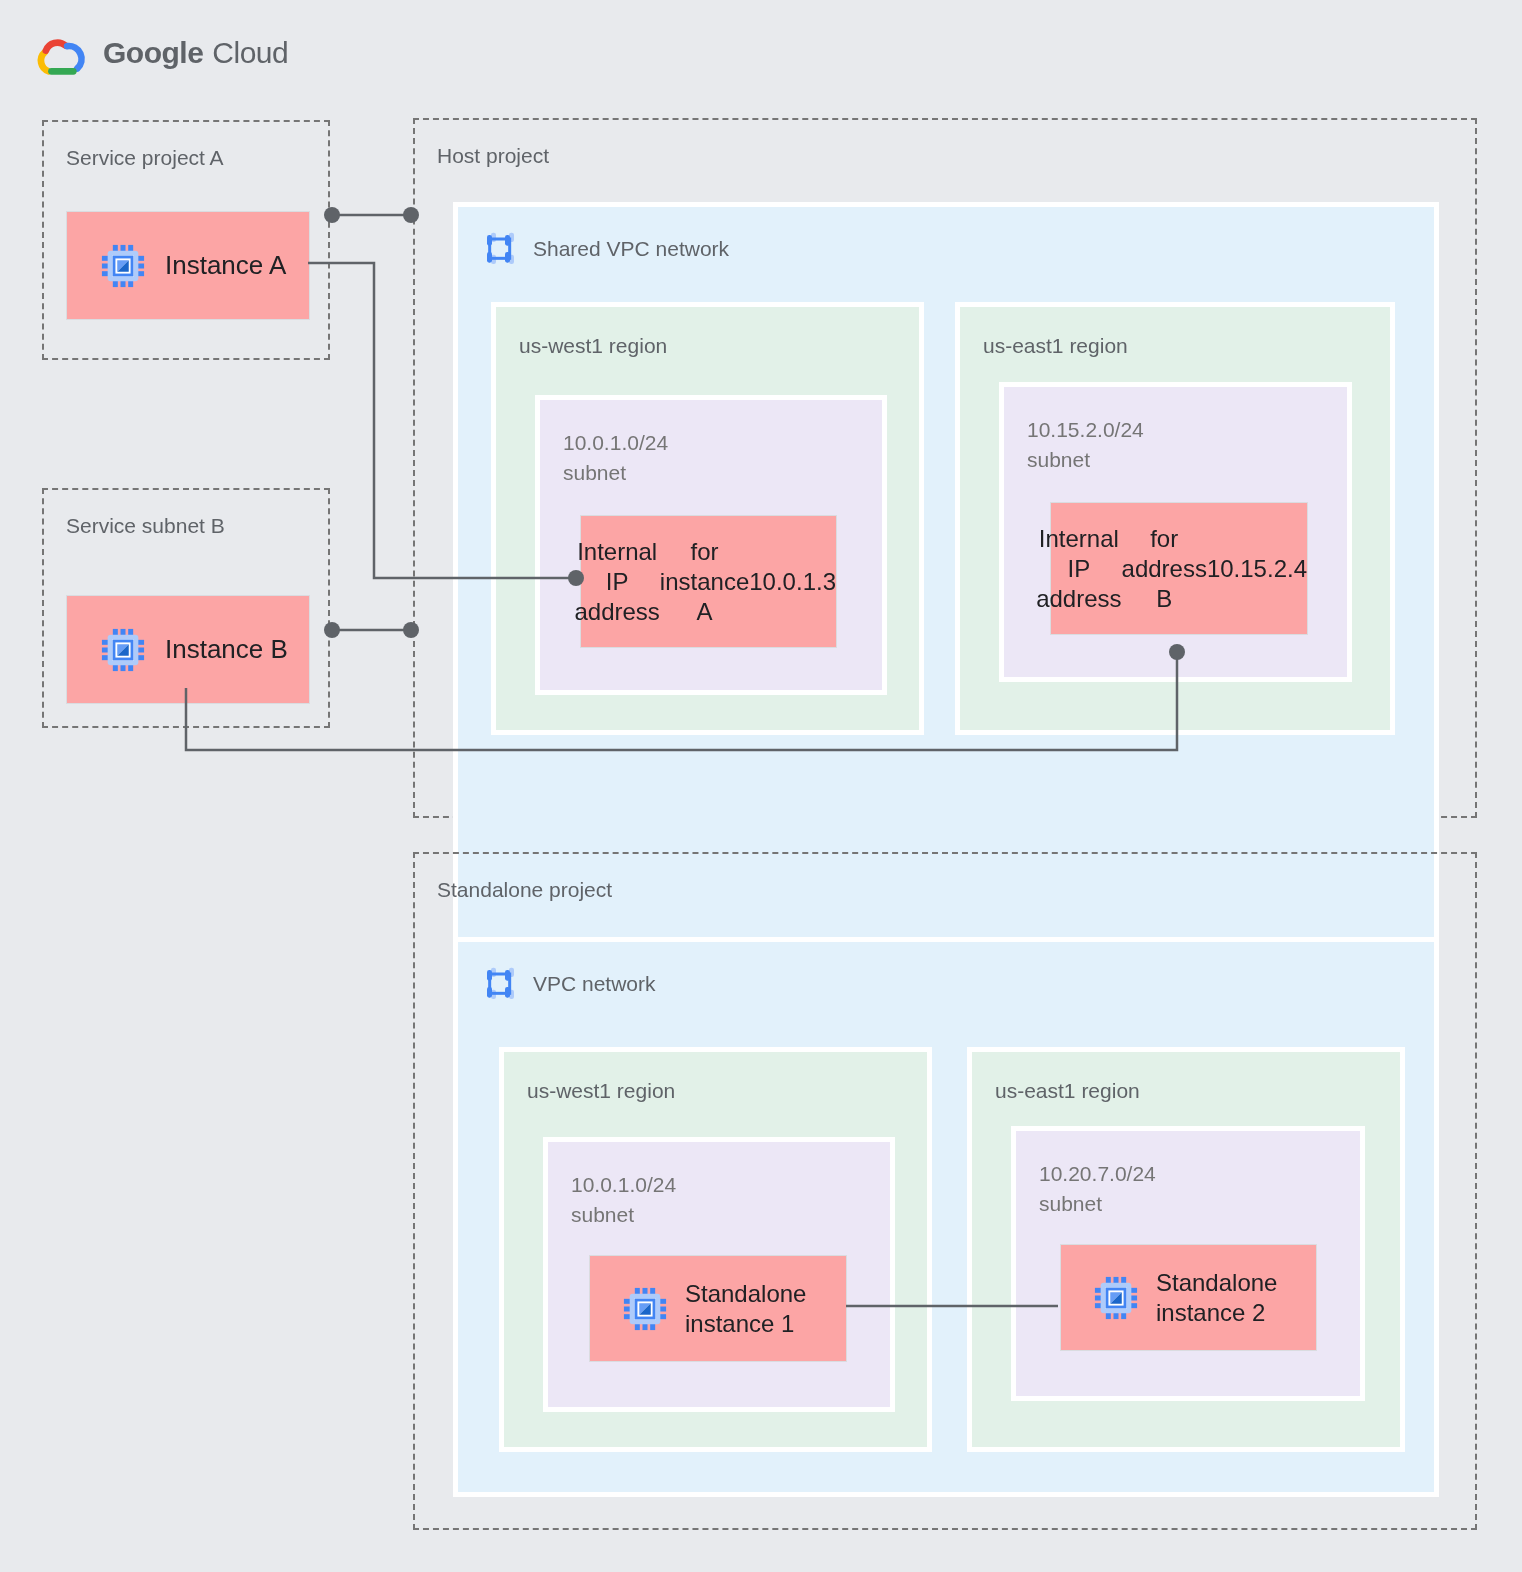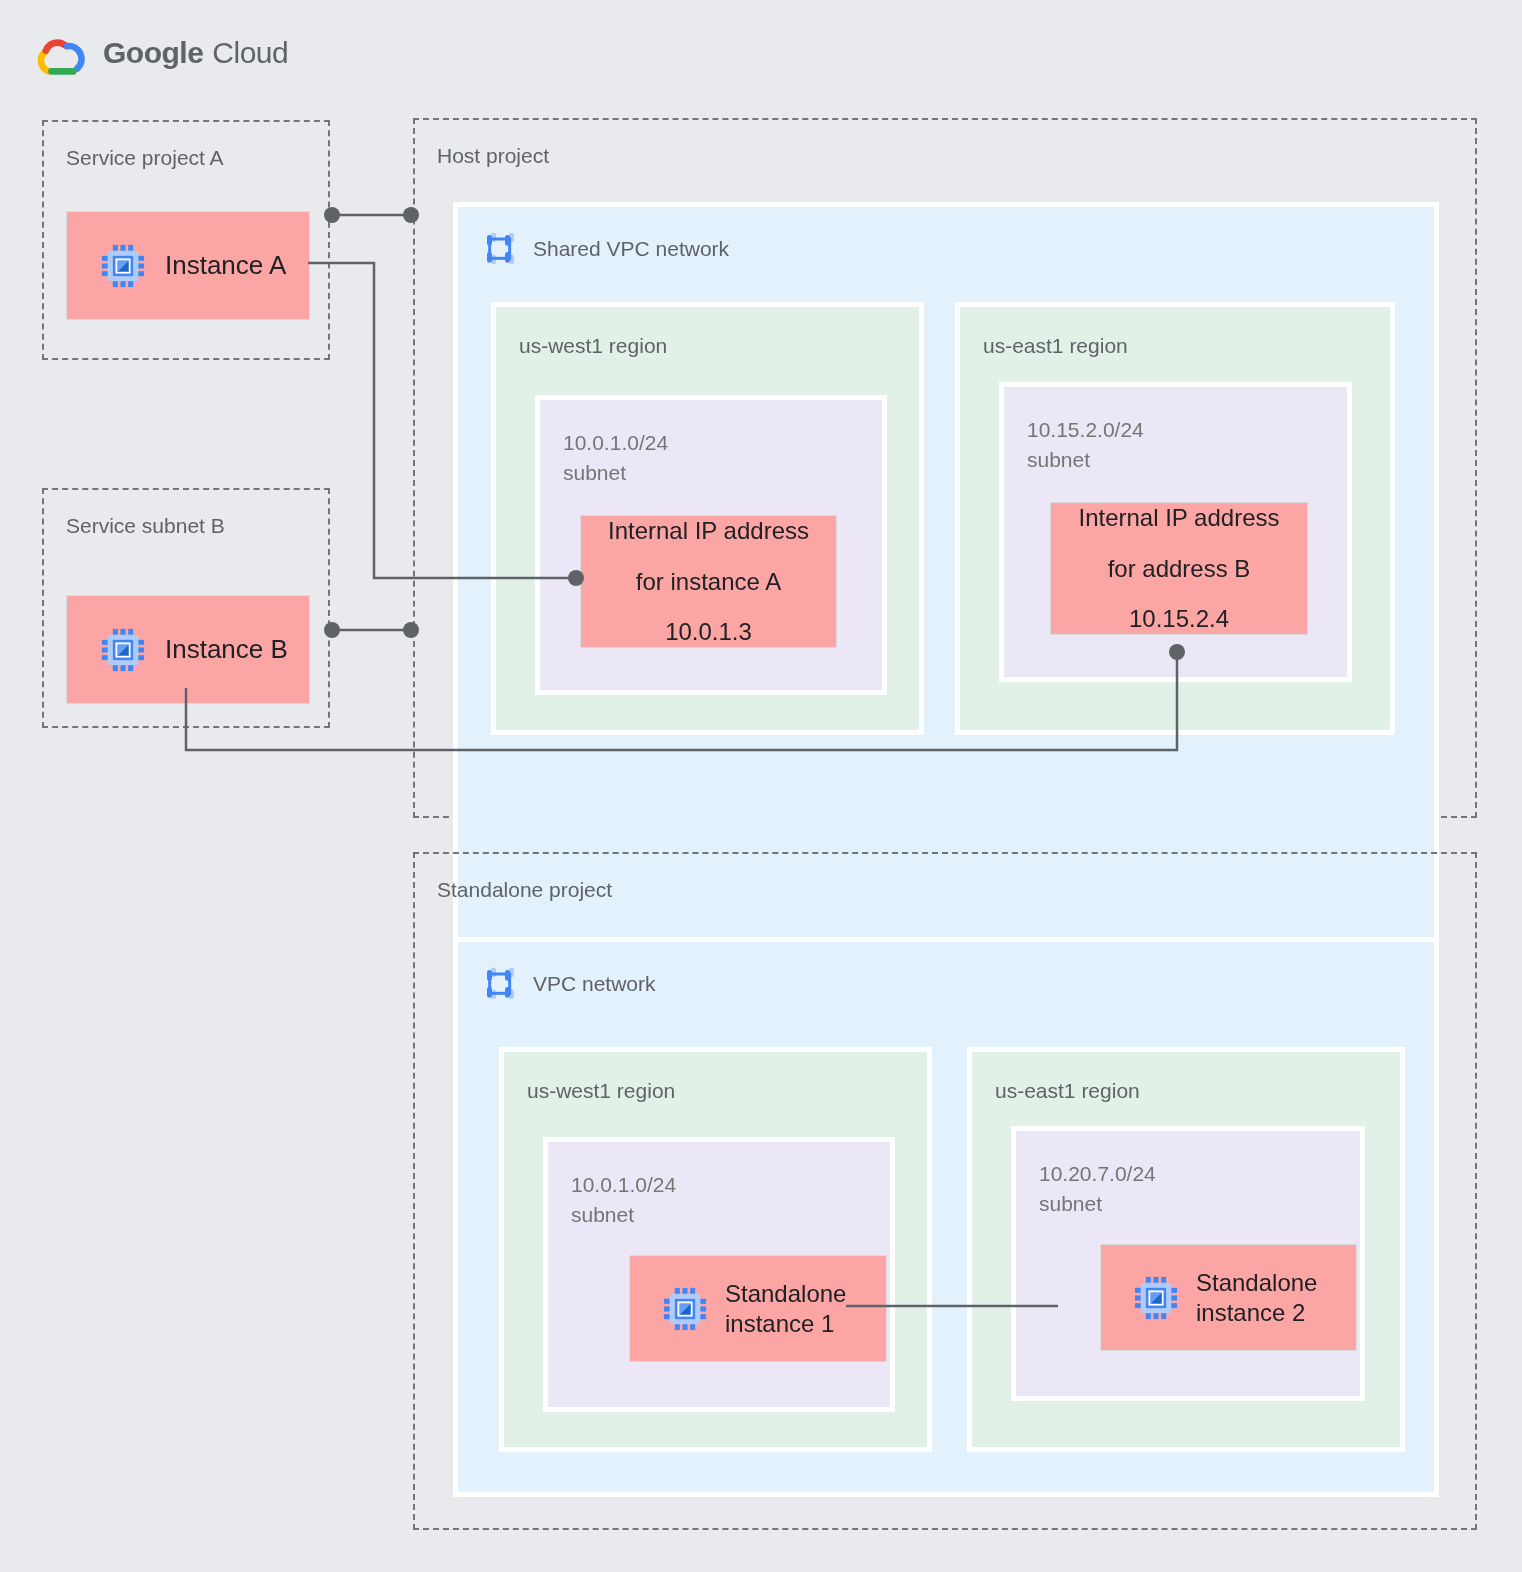--- a/index.html
+++ b/index.html
@@ -39,23 +39,23 @@
   .net-label  { font-size: 21px; color: #5f6368; white-space: nowrap; }
   .region-label { position: absolute; left: 23px; top: 27px; font-size: 21px; color: #5f6368; white-space: nowrap; }
   .subnet-label { position: absolute; left: 23px; top: 28px; font-size: 21px; color: #757575; line-height: 30px; }
 
   
   .card {
     position: absolute; background: #fca5a5; border: 1px solid #dadce0;
   }
   .instance-card { display: flex; align-items: center; padding-left: 33px; gap: 19px; }
   .instance-card .card-title { font-size: 26px; color: #202124; white-space: nowrap; }
-  .ip-card { display: flex; flex-direction: column; align-items: center; justify-content: space-between; text-align: center; }
+  .ip-card { display: flex; flex-direction: row; align-items: center; justify-content: flex-end; text-align: center; }
   .ip-card span { font-size: 24px; color: #202124; line-height: 30px; }
-  .standalone-card { display: flex; align-items: center; padding-left: 32px; gap: 17px; margin-left: 40px; }
+  .standalone-card { display: flex; align-items: center; padding-left: 32px; gap: 17px; }
   .standalone-card .two-line { font-size: 24px; color: #202124; line-height: 30px; }
 
   
   .connectors { position: absolute; left: 0; top: 0; z-index: 10; pointer-events: none; }
   .connectors line, .connectors polyline { stroke: #5f6368; stroke-width: 2.5; fill: none; }
   .connectors circle { fill: #5f6368; stroke: none; }
 </style>
 </head>
 <body>
 

